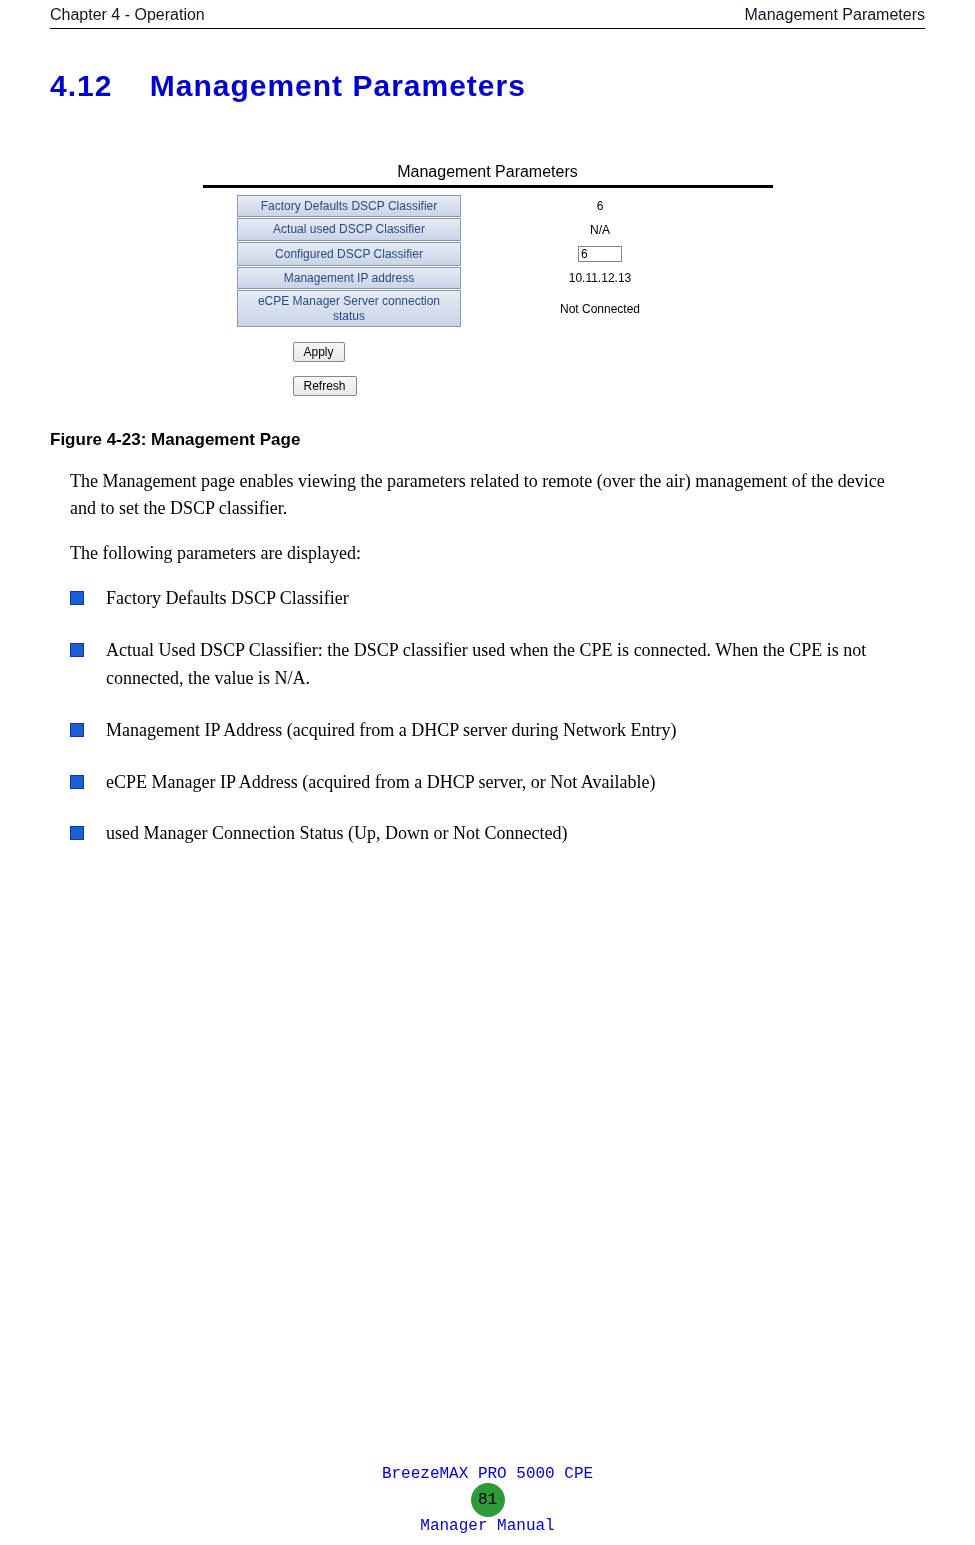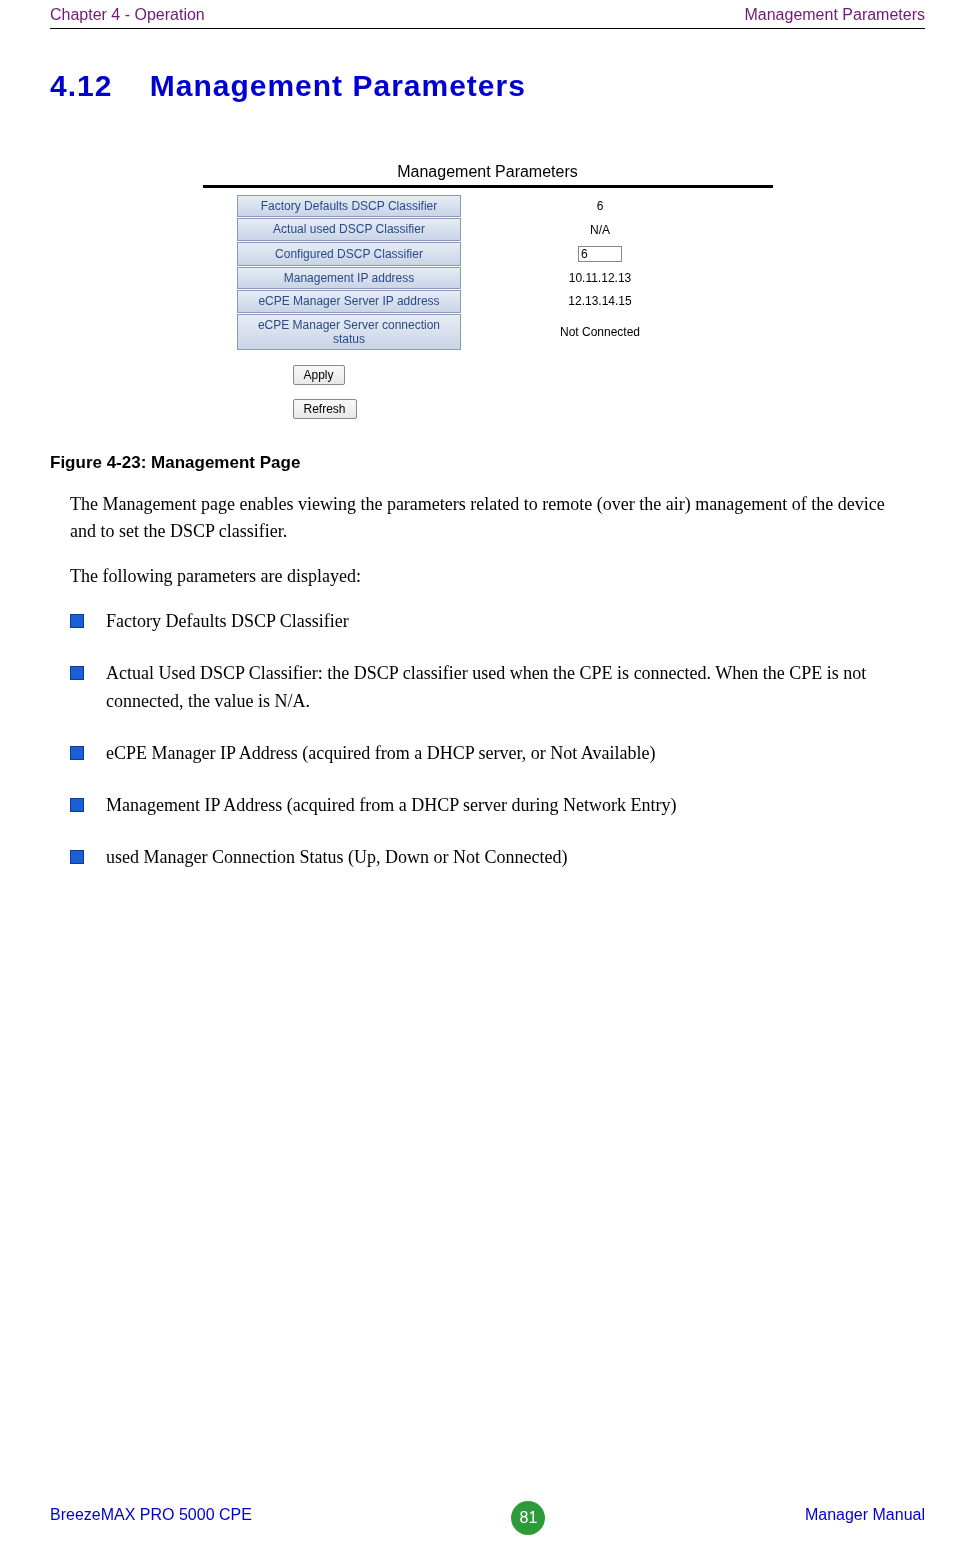--- a/index.html
+++ b/index.html
@@ -15,21 +15,21 @@
   }
   .page {
     padding: 0 50px;
     box-sizing: border-box;
   }
   .header-bar {
     display: flex;
     justify-content: space-between;
     font-family: Arial, Helvetica, sans-serif;
     font-size: 16px;
-    color: #701a75;
+    color: #0f172a;
     padding: 6px 0 4px 0;
     border-bottom: 1px solid #000;
     margin-bottom: 40px;
   }
   .section-title {
     font-family: Arial, Helvetica, sans-serif;
     font-size: 30px;
     font-weight: bold;
     color: #0000d0;
     letter-spacing: 1px;
@@ -136,35 +136,35 @@
     border: 1px solid #0a3ca0;
   }
   .footer {
     position: absolute;
     bottom: 10px;
     left: 50px;
     right: 50px;
     display: flex;
     justify-content: space-between;
     align-items: center;
-    font-family: Liberation Sans, sans-serif;
+    font-family: Liberation Mono, monospace;
     font-size: 16px;
     color: #0000d0;
+    flex-direction: column;
   }
   .footer .page-num {
     background: #2e9b3a;
-    color: #ffffff;
+    color: #000000;
     border-radius: 50%;
     width: 34px;
     height: 34px;
     display: flex;
     align-items: center;
     justify-content: center;
     font-weight: normal;
-    margin-top: 6px;
   }
 </style>
 </head>
 <body>
 
 <div class="page">
   <div class="header-bar">
     <span>Chapter 4 - Operation</span>
     <span>Management Parameters</span>
   </div>
@@ -192,46 +192,42 @@
           <td class="label">Configured DSCP Classifier</td>
           <td class="value">
             <input class="num" type="text" value="6" style="">
           </td>
         </tr>
         <tr>
           <td class="label">Management IP address</td>
           <td class="value">10.11.12.13</td>
         </tr>
         <tr>
-          <td class="label">eCPE Manager Server IP address</td>
-          <td class="value">12.13.14.15</td>
-        </tr>
-        <tr>
           <td class="label">eCPE Manager Server connection status</td>
           <td class="value">Not Connected</td>
         </tr>
       </tbody>
         </table>
       <div class="mp-buttons">
         <button>Apply</button>
         <button>Refresh</button>
       </div>
     </div>
   </div>
 
   <div class="figure-caption">Figure 4-23: Management Page</div>
 
   <p class="body-text">The Management page enables viewing the parameters related to remote (over the air) management of the device and to set the DSCP classifier.</p>
   <p class="body-text">The following parameters are displayed:</p>
 
   <ul class="bullets">
     <li>Factory Defaults DSCP Classifier</li>
     <li>Actual Used DSCP Classifier: the DSCP classifier used when the CPE is connected. When the CPE is not connected, the value is N/A.</li>
+    <li>Management IP Address (acquired from a DHCP server during Network Entry)</li>
     <li>eCPE Manager IP Address (acquired from a DHCP server, or Not Available)</li>
-    <li>Management IP Address (acquired from a DHCP server during Network Entry)</li>
     <li>used Manager Connection Status (Up, Down or Not Connected)</li>
   </ul>
 </div>
 
 <div class="footer">
   <span>BreezeMAX PRO 5000 CPE</span>
   <span class="page-num">81</span>
   <span>Manager Manual</span>
 </div>
 

